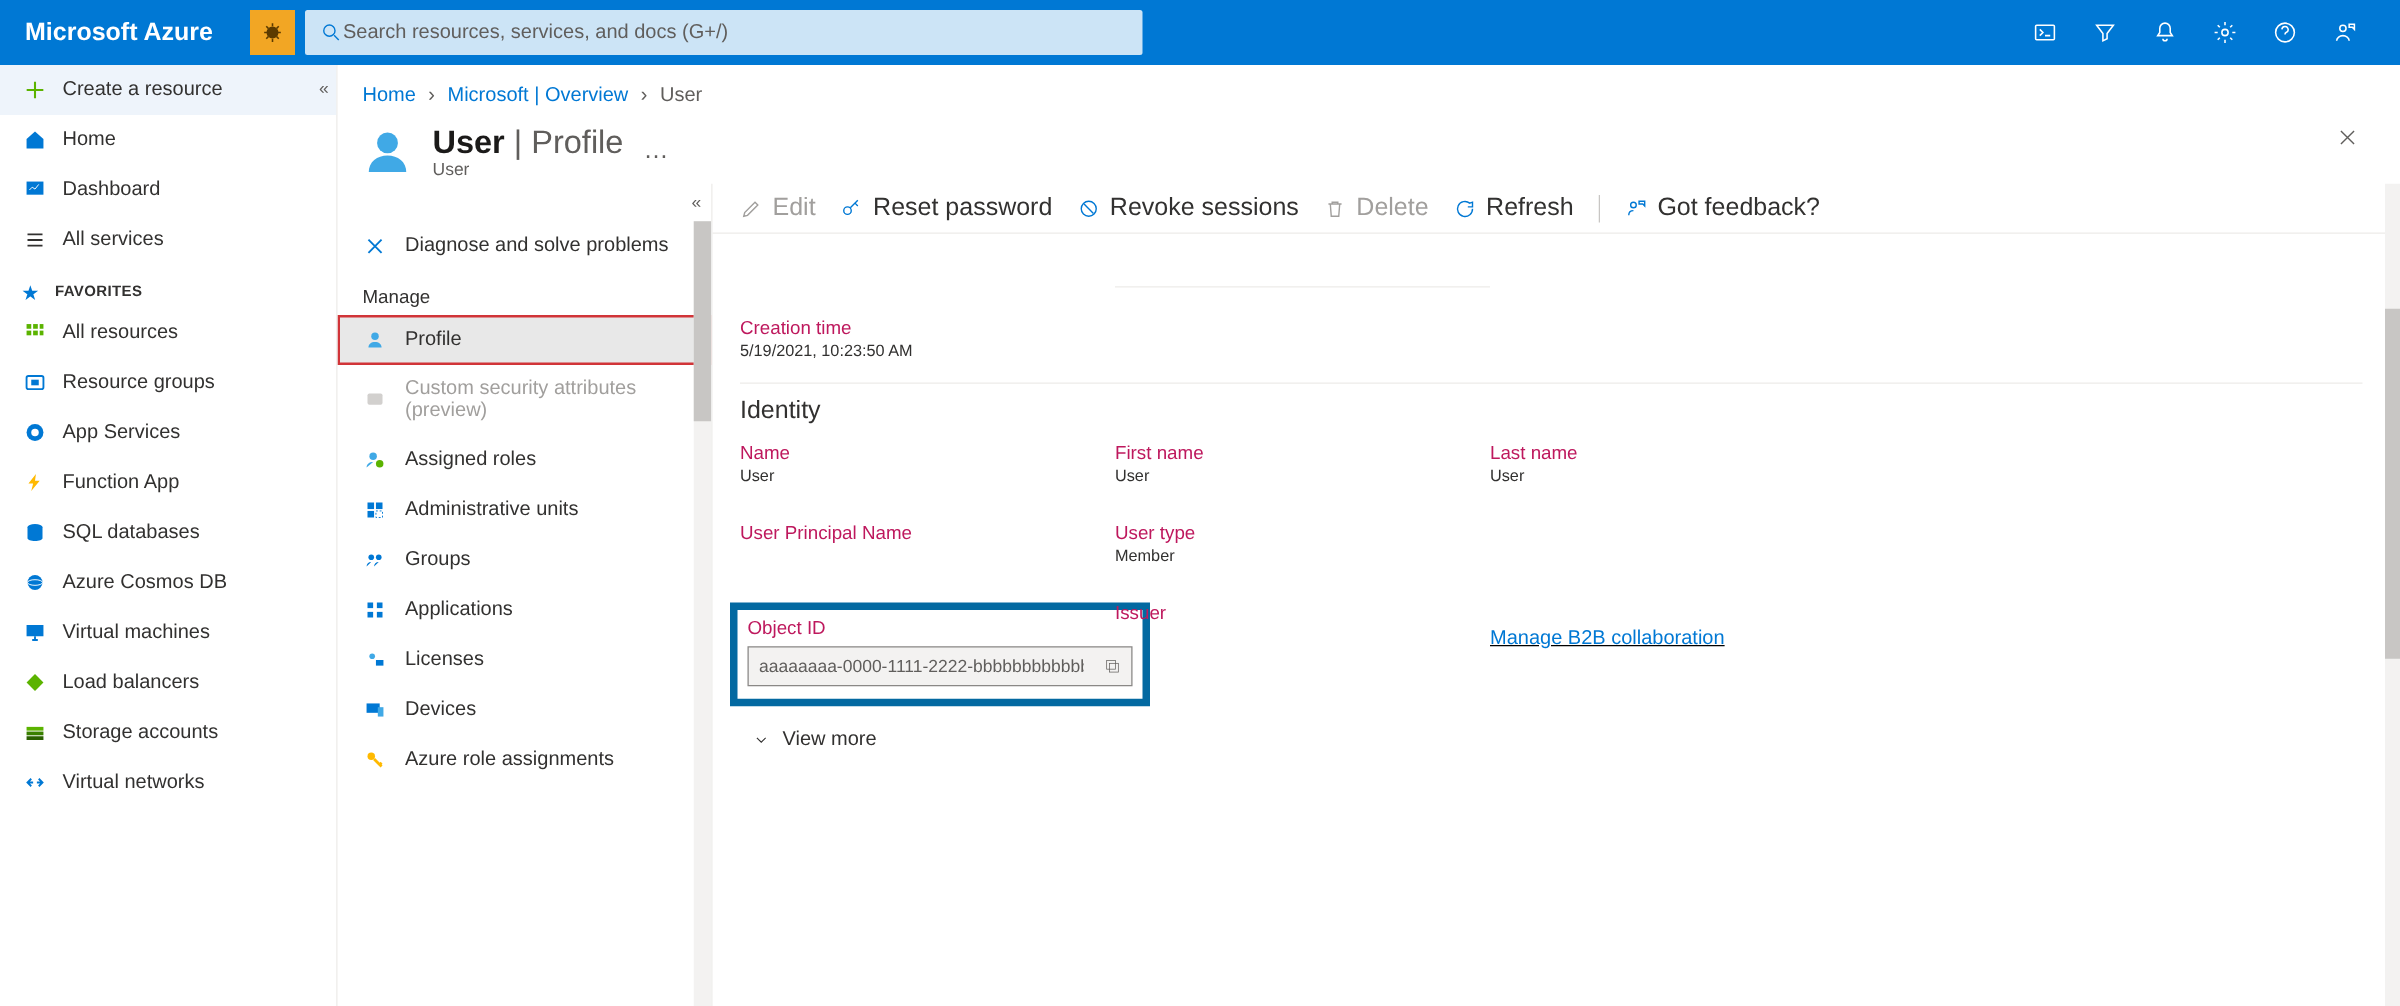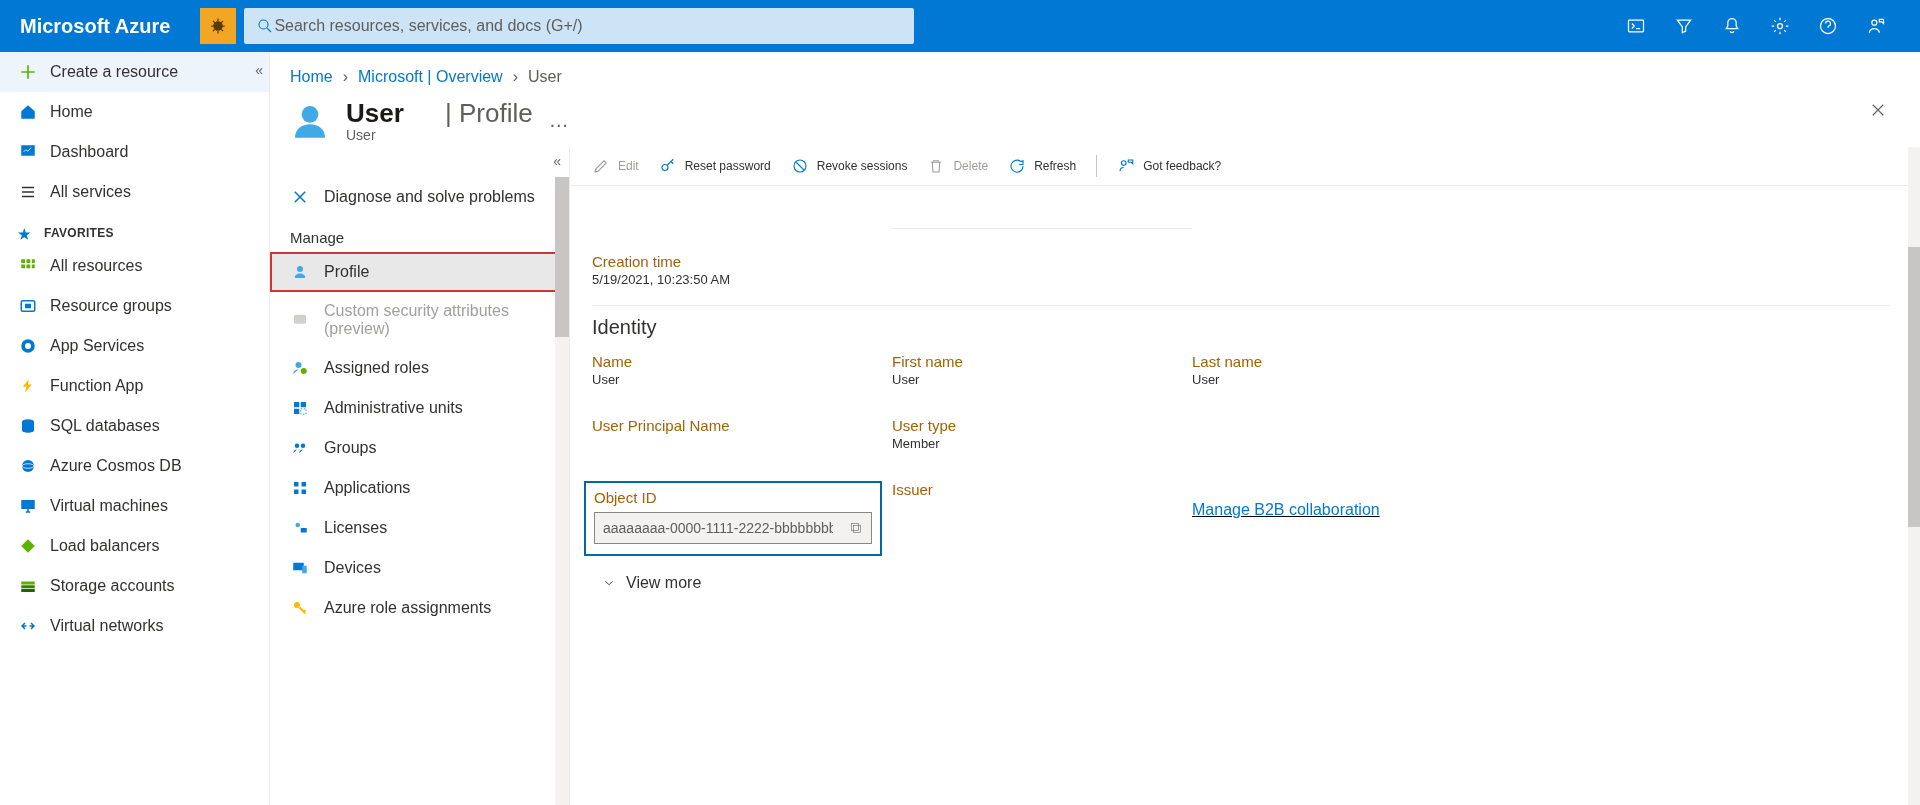--- a/index.html
+++ b/index.html
@@ -32,55 +32,55 @@
   .page { flex: 1; display: flex; flex-direction: column; }
   .crumbs { display: flex; align-items: center; gap: 10px; padding: 16px 20px 0 20px; font-size: 16px; }
   .crumbs a { color: #0078d4; text-decoration: none; cursor: pointer; }
   .crumbs .sep { color: #605e5c; }
   .crumbs .current { color: #605e5c; }
 
   .blade-header { display: flex; align-items: center; gap: 16px; padding: 12px 24px 4px 20px; position: relative; }
   .blade-icon { width: 40px; height: 40px; }
   .blade-title { font-size: 26px; }
   .blade-title .strong { font-weight: 700; color: #1b1a19; }
-  .blade-title .rest { font-weight: 400; color: #605e5c; margin-left: 34px; }
+  .blade-title .rest { font-weight: 400; color: #605e5c; }
   .blade-sub { display: block; font-size: 14px; color: #605e5c; margin-top: -2px; }
   .blade-close { position: absolute; right: 28px; top: 10px; width: 28px; height: 28px; display:flex; align-items:center; justify-content:center; cursor: pointer; }
   .blade-header .ell { color:#605e5c; font-size:20px; letter-spacing:2px; }
 
   .blade-body { display: flex; flex: 1; min-height: 0; }
 
   
   .inner-nav { width: 300px; border-right: 1px solid #edebe9; position: relative; padding-top: 30px; overflow-y: auto; }
   .inner-nav .collapse-inner { position: absolute; right: 8px; top: 6px; color: #605e5c; font-size: 14px; cursor: pointer; }
   .inner-item { display: flex; align-items: center; gap: 14px; padding: 10px 30px 10px 20px; font-size: 16px; color: #323130; cursor: pointer; }
   .inner-item.disabled { color: #a19f9d; cursor: default; }
   .inner-item.selected { background: #e8e8e8; }
   .inner-item.highlighted { outline: 2px solid #d13438; outline-offset: -2px; }
   .inner-item .ico { width: 20px; height: 20px; display:flex; align-items:center; justify-content:center; }
   .inner-heading { font-size: 15px; color: #323130; padding: 12px 18px 6px 20px; font-weight: 400; }
   .inner-scroll-track { position: absolute; right: 0; top: 30px; bottom: 0; width: 14px; background: #f3f2f1; }
   .inner-scroll-thumb { position: absolute; right: 0; top: 30px; width: 14px; height: 160px; background: #c8c6c4; }
 
   
   .content { flex: 1; display: flex; flex-direction: column; position: relative; }
-  .commandbar { display: flex; align-items: center; gap: 20px; padding: 8px 22px; border-bottom: 1px solid #edebe9; font-size: 12px; }
+  .commandbar { display: flex; align-items: center; gap: 20px; padding: 8px 22px; border-bottom: 1px solid #edebe9; font-size: 20px; }
   .cmd { display: flex; align-items: center; gap: 8px; cursor: pointer; color: #323130; }
   .cmd.disabled { color: #a19f9d; cursor: default; }
   .cmd.disabled svg { stroke: #a19f9d; }
   .cmd svg { stroke: #0078d4; fill: none; stroke-width: 1.5; }
   .vdiv { width: 1px; height: 22px; background: #c8c6c4; }
 
   .content-scroll { flex: 1; overflow: auto; padding: 22px 30px 0 22px; position: relative; }
-  .field-label { font-size: 15px; color: #a16207; }
+  .field-label { font-size: 15px; color: #be185d; }
   .field-value { font-size: 13px; color: #323130; margin-top: 2px; }
   .hr { border-top: 1px solid #edebe9; margin: 18px 0 10px 0; }
   .section-title { font-size: 20px; font-weight: 400; color: #323130; margin-bottom: 14px; }
   .grid3 { display: grid; grid-template-columns: 300px 300px 300px; row-gap: 30px; column-gap: 0; }
-  .objectid-wrap { border: 2px solid #0369a1; padding: 6px 8px 10px 8px; width: 298px; }
+  .objectid-wrap { border: 6px solid #0369a1; padding: 6px 8px 10px 8px; width: 336px; }
   .objectid-box { display: flex; align-items: center; border: 1px solid #8a8886; background: #f3f2f1; height: 32px; margin-top: 6px; }
   .objectid-box input { flex:1; border:none; background:transparent; padding:0 8px; font-size:14px; color:#605e5c; outline:none; }
   .copy-btn { width: 30px; height: 30px; display:flex; align-items:center; justify-content:center; cursor:pointer; }
   .b2b-link { color:#0078d4; font-size:16px; cursor:pointer; }
   .viewmore { display:flex; align-items:center; gap:10px; font-size:16px; color:#323130; padding:18px 0 8px 10px; cursor:pointer; }
   .viewmore svg { stroke:#323130; fill:none; stroke-width:1.5; }
 
   .right-scroll-track { position:absolute; right:0; top:0; bottom:0; width:12px; background:#f3f2f1; }
   .right-scroll-thumb { position:absolute; right:0; top:100px; width:12px; height:280px; background:#c8c6c4; }
 </style>

